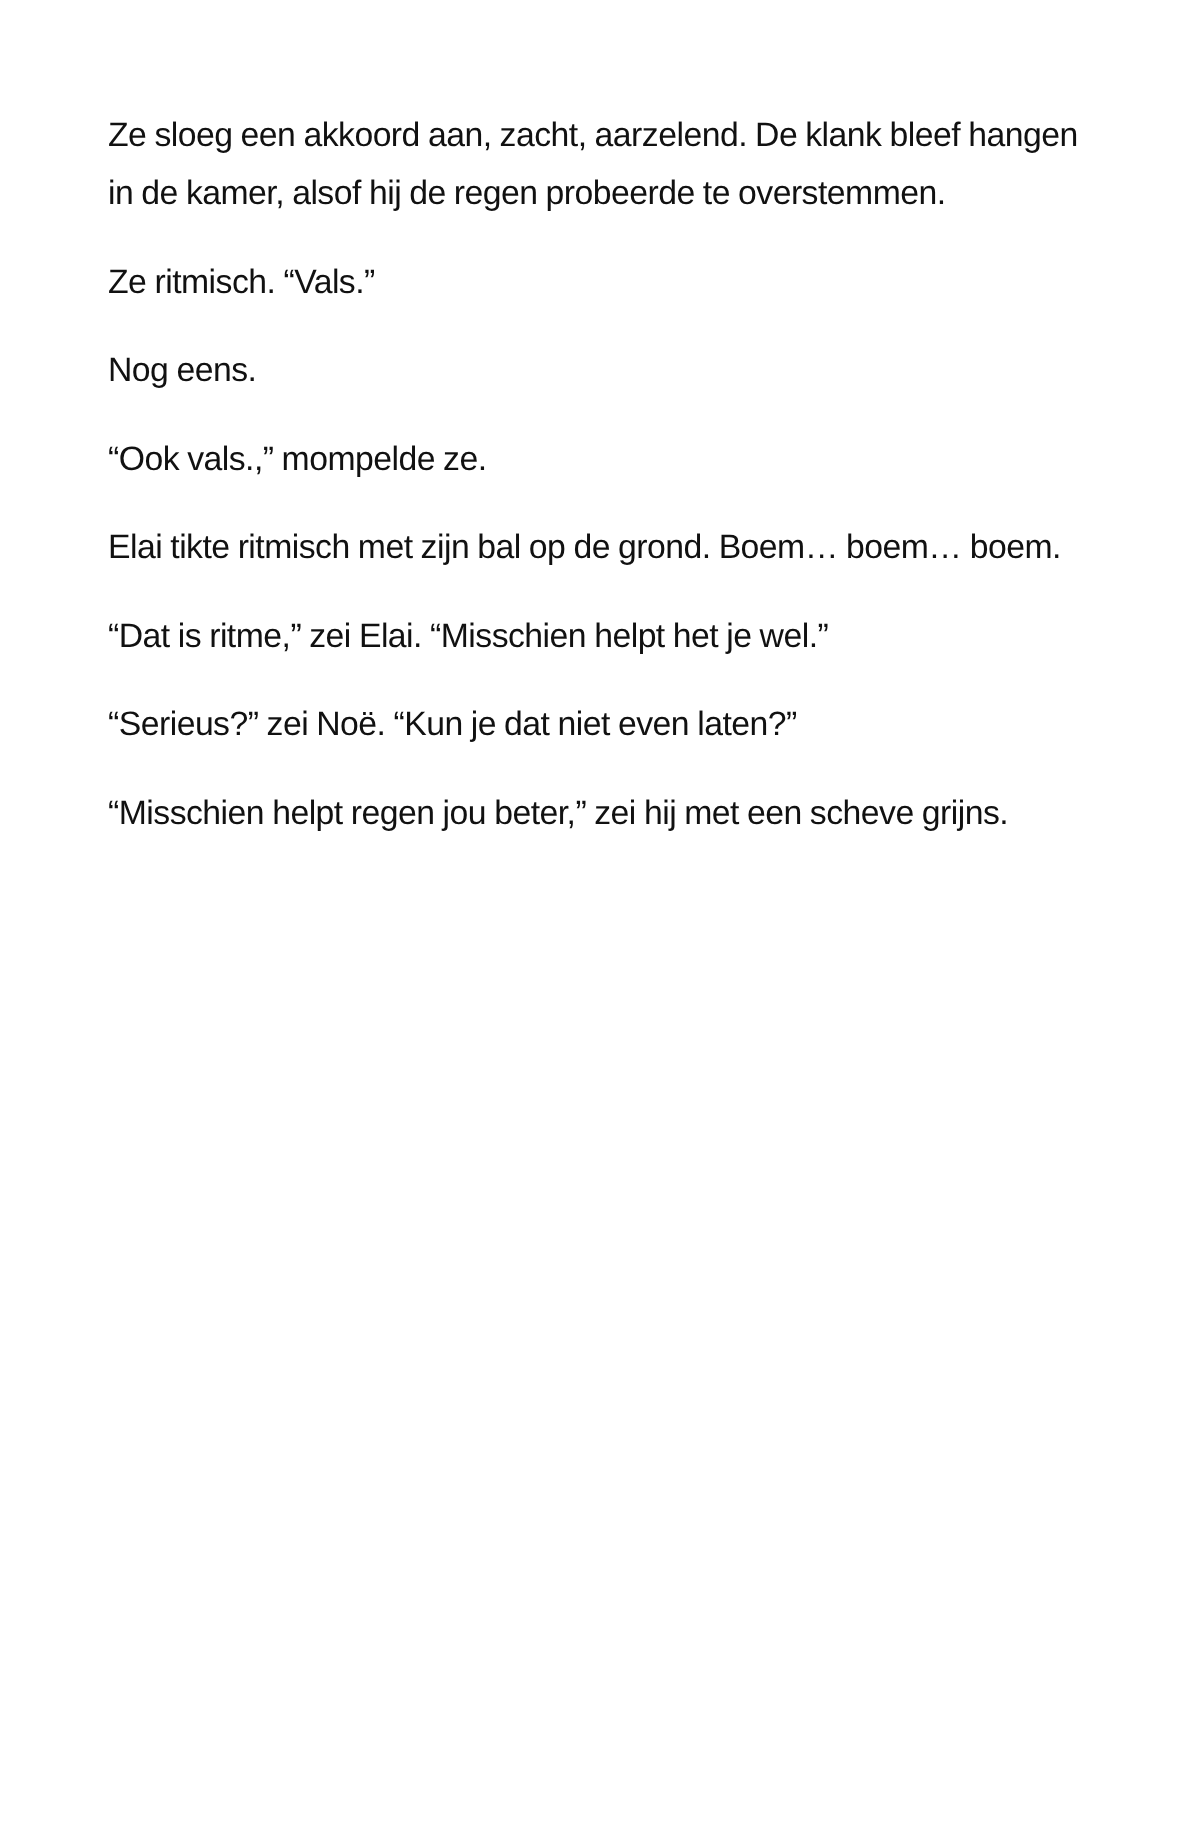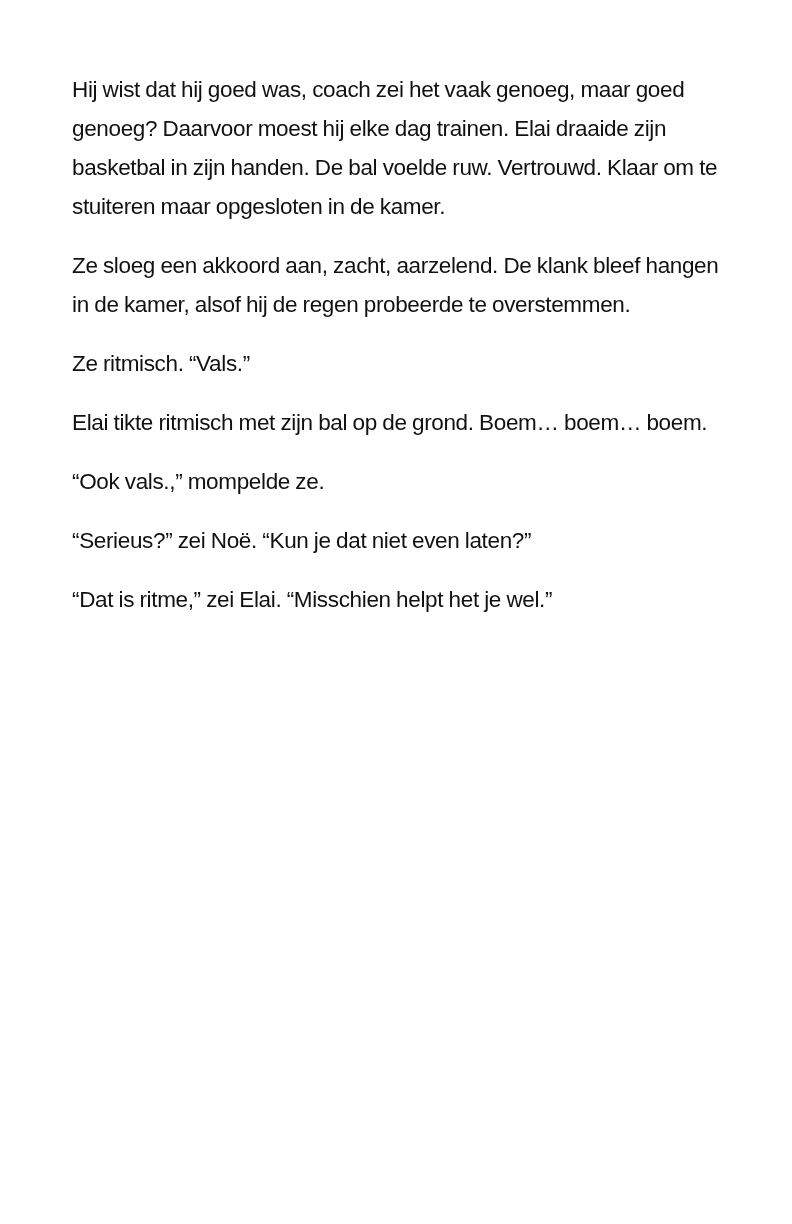--- a/index.html
+++ b/index.html
@@ -27,20 +27,21 @@
     }
     .page p {
       margin: 0 0 20px 0;
       padding: 0;
     }
   </style>
 </head>
 <body>
 
 <div class="page">
-  <p>Hij wist dat hij goed was, coach zei het vaak genoeg, maar goed genoeg? Daarvoor moest hij elke dag trainen. Elai draaide zijn basketbal in zijn handen. De bal voelde ruw. Vertrouwd. Klaar om te stuiteren maar opgesloten in de kamer.</p>
   <p>Ze sloeg een akkoord aan, zacht, aarzelend. De klank bleef hangen in de kamer, alsof hij de regen probeerde te overstemmen.</p>
   <p>Ze ritmisch. “Vals.”</p>
+  <p>Nog eens.</p>
+  <p>“Ook vals.,” mompelde ze.</p>
   <p>Elai tikte ritmisch met zijn bal op de grond. Boem… boem… boem.</p>
-  <p>“Ook vals.,” mompelde ze.</p>
+  <p>“Dat is ritme,” zei Elai. “Misschien helpt het je wel.”</p>
   <p>“Serieus?” zei Noë. “Kun je dat niet even laten?”</p>
-  <p>“Dat is ritme,” zei Elai. “Misschien helpt het je wel.”</p>
+  <p>“Misschien helpt regen jou beter,” zei hij met een scheve grijns.</p>
 </div>
 
 </body></html>

